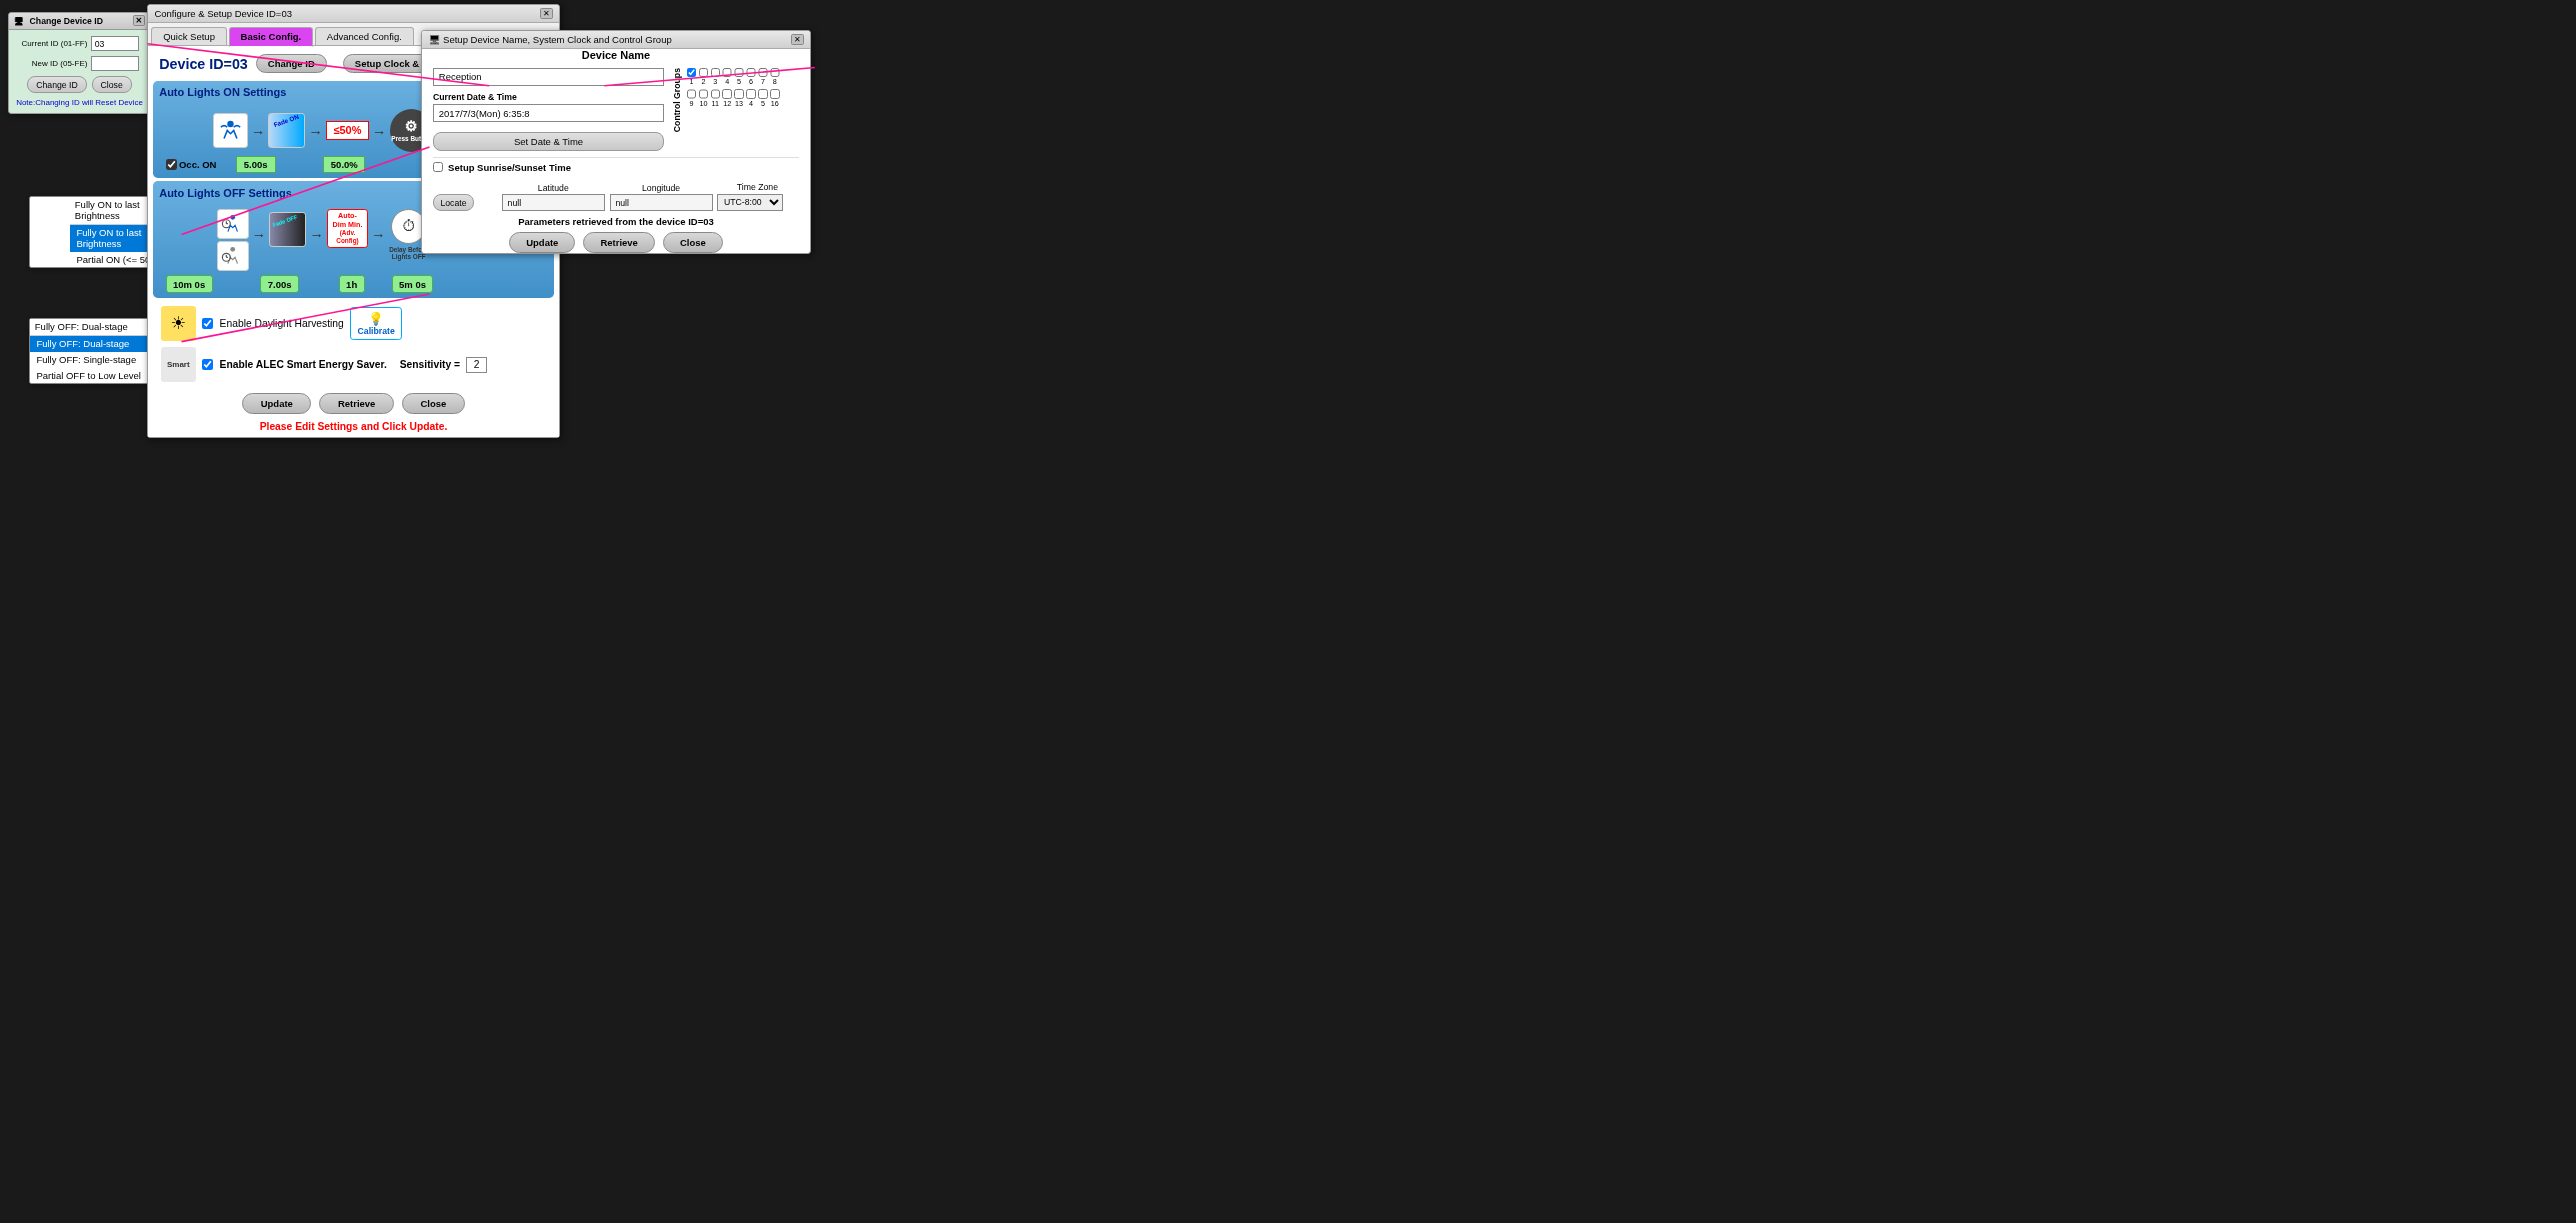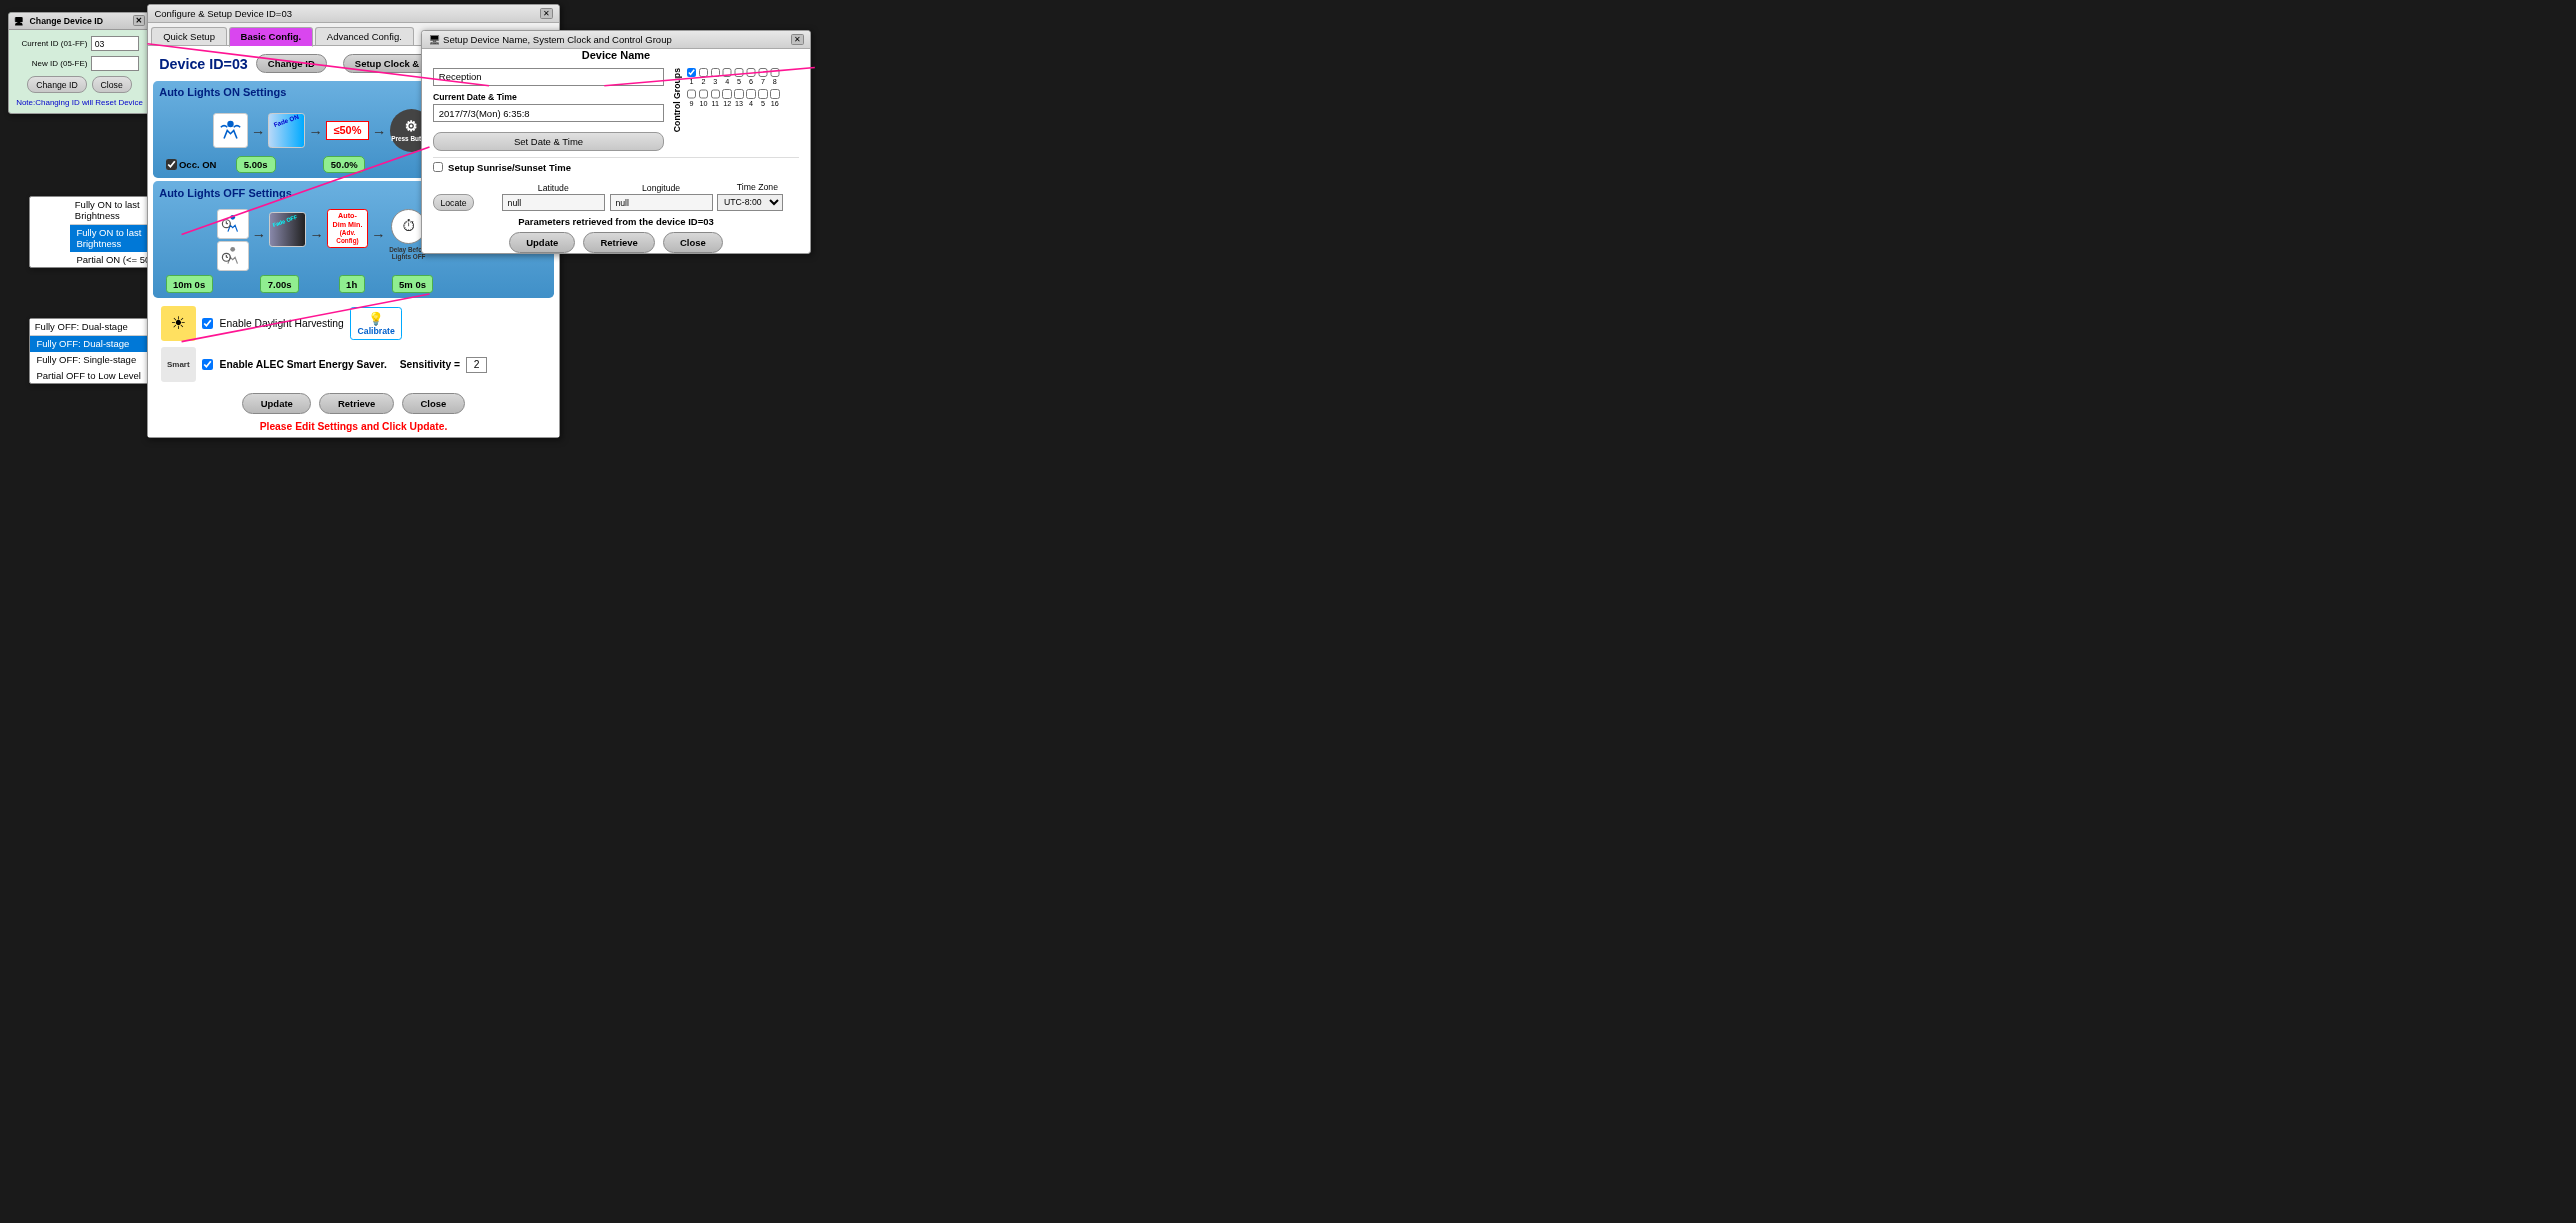--- a/index.html
+++ b/index.html
@@ -211,21 +211,21 @@
       gap: 3.2px;
       justify-content: center;
     }
     .arrow-right {
       font-size: 14.3px;
       color: #333;
     }
     .flow-box {
       background: #90ee90;
       border: 0.8px solid #4cae4c;
-      border-radius: 5px;
+      border-radius: 0;
       padding: 2.4px 6.4px;
       font-size: 9.5px;
       font-weight: bold;
       text-align: center;
       min-width: 40px;
     }
     .flow-box-partial {
       background: white;
       border: 1.6px solid red;
       border-radius: 0;

